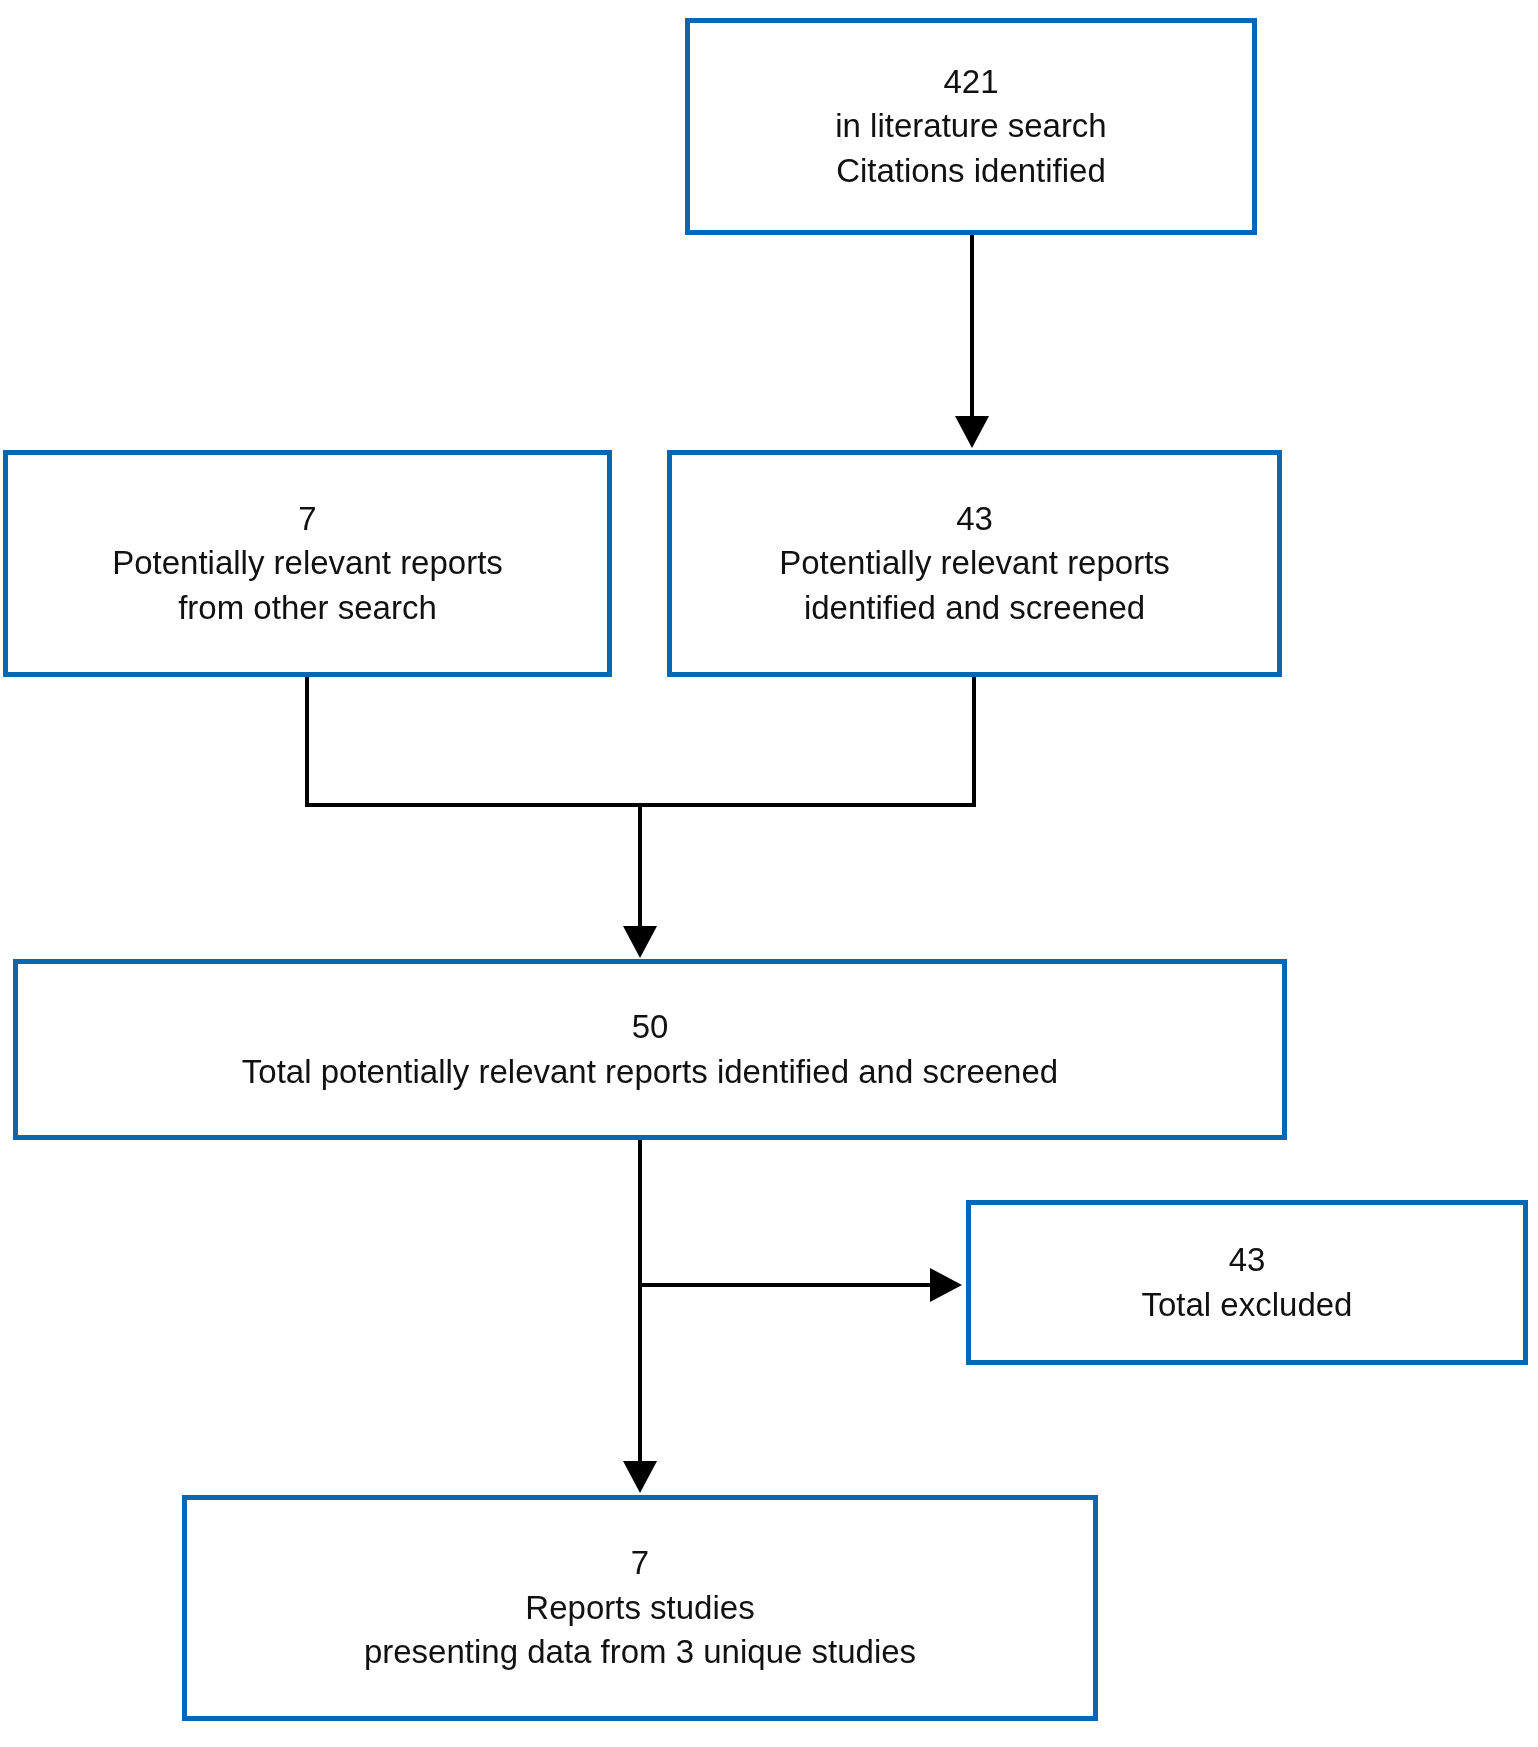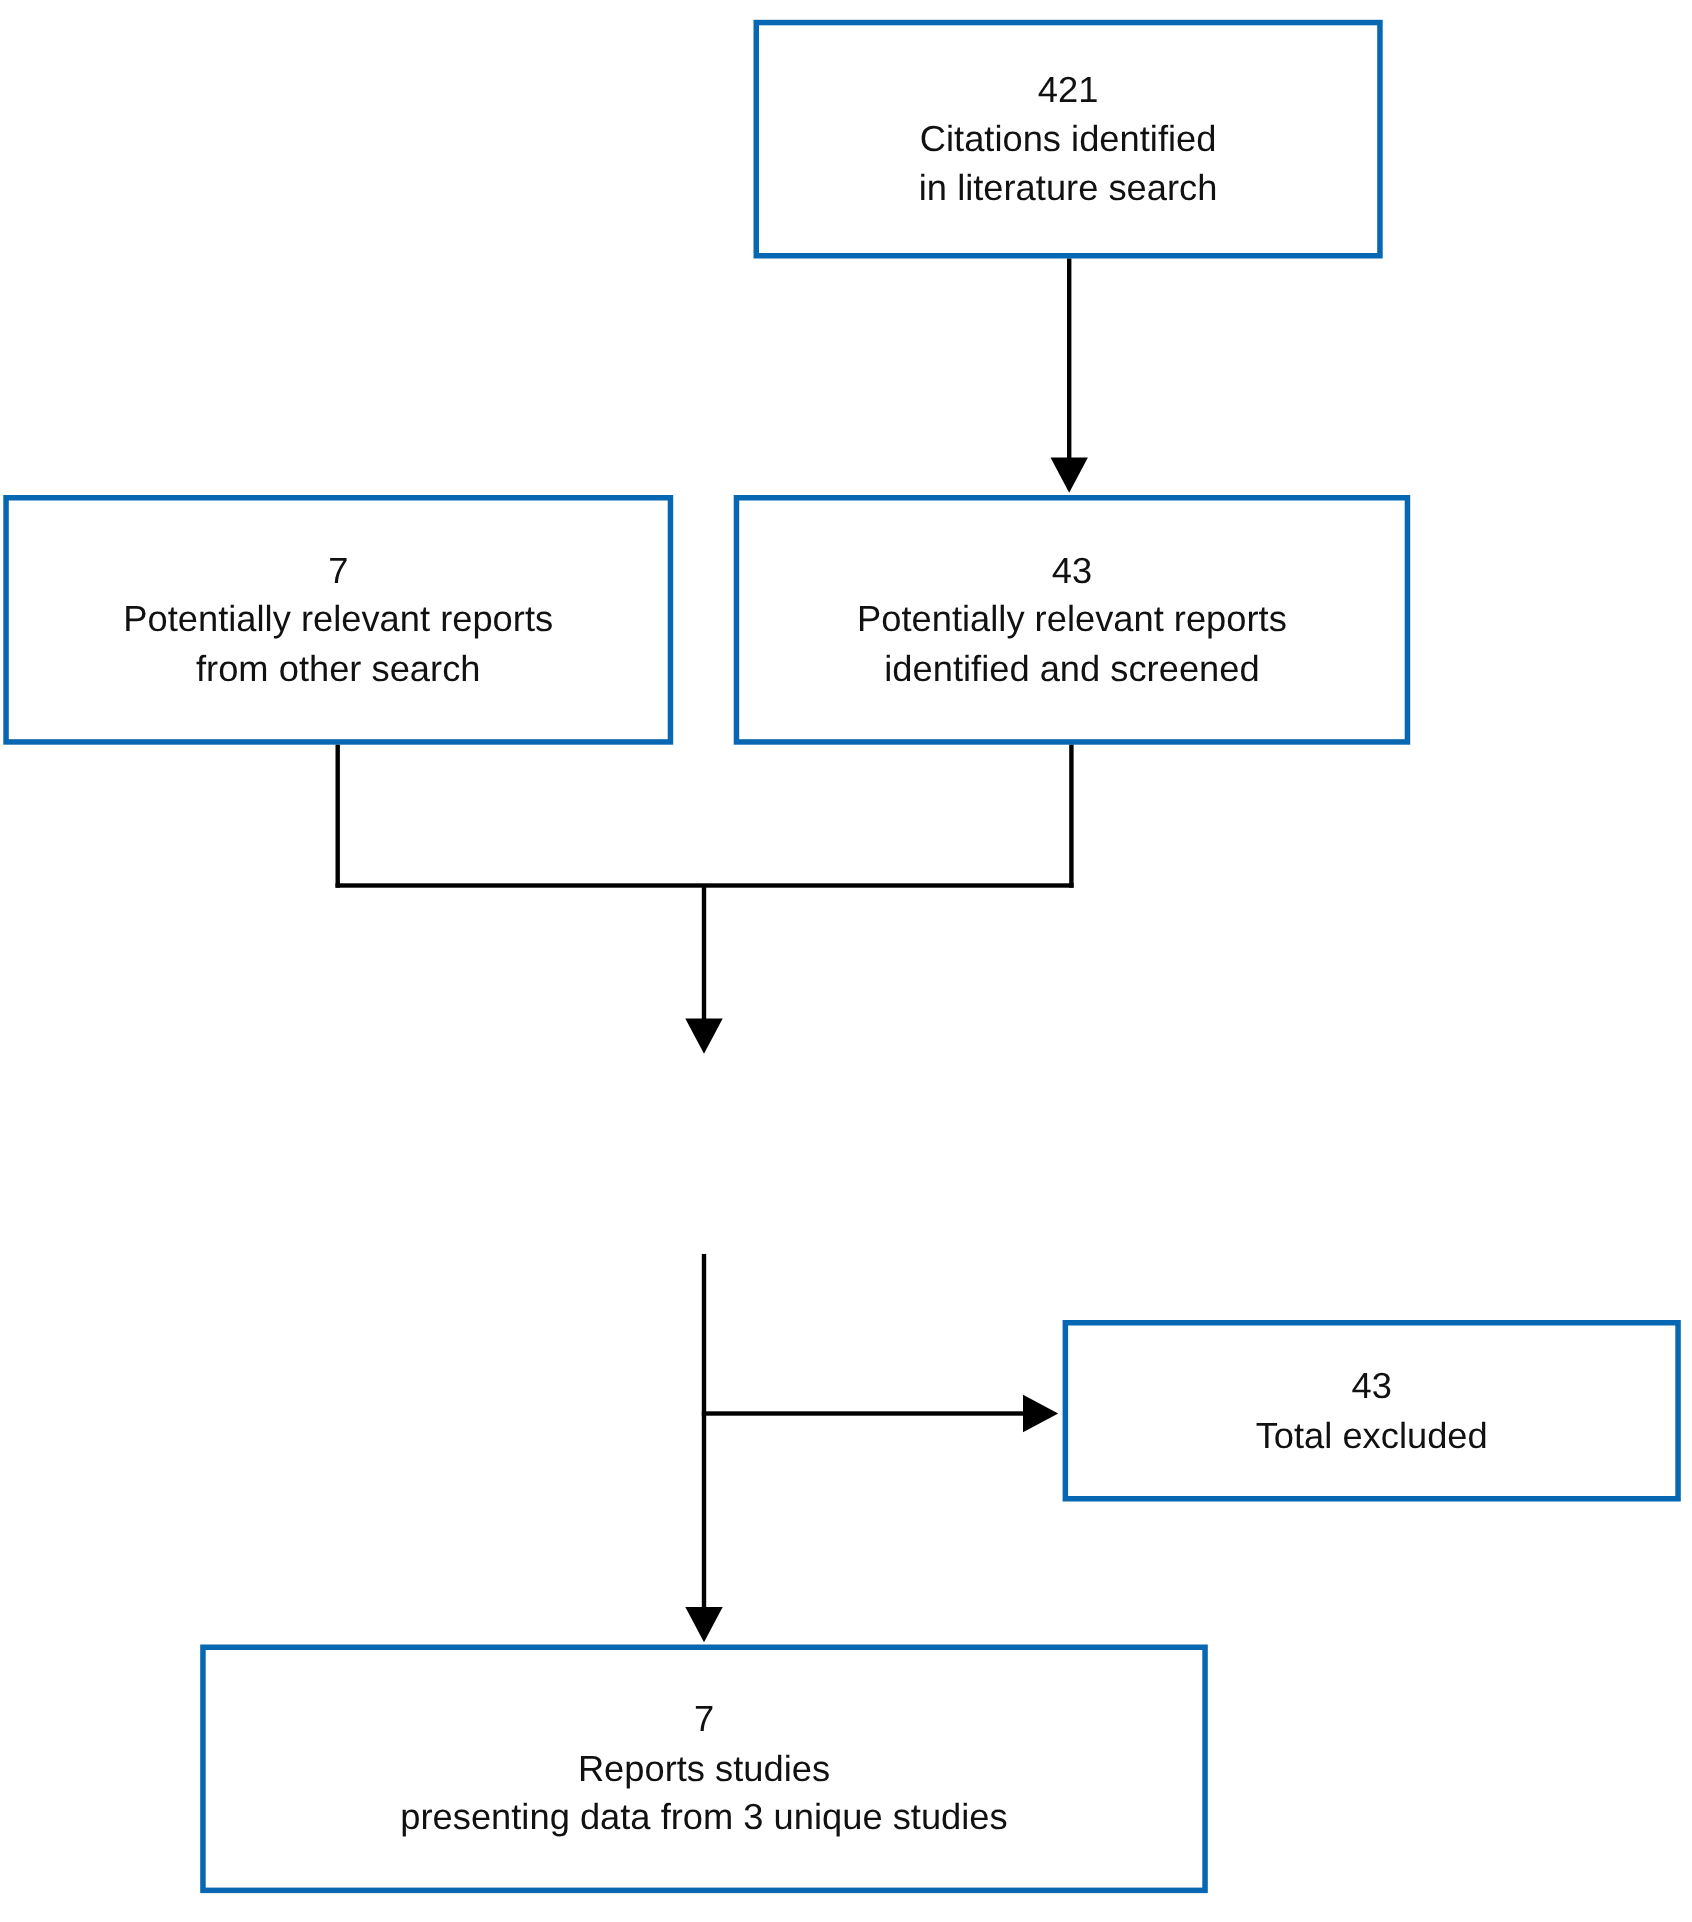--- a/index.html
+++ b/index.html
@@ -72,22 +72,22 @@
   #arrowhead-into-included { left: 623px; top: 1461px; }
   #arrowhead-into-excluded { left: 930px; top: 1268px; }
 </style>
 </head>
 <body>
 
 <div class="canvas">
 
   <div class="box" id="box-citations">
     <div class="num">421</div>
+    <div class="line">in literature search</div>
     <div class="line">Citations identified</div>
-    <div class="line">in literature search</div>
   </div>
 
   <div class="vline" id="line-citations-down"></div>
   <div class="arrow-down" id="arrowhead-into-screened"></div>
 
   <div class="box" id="box-other">
     <div class="num">7</div>
     <div class="line">Potentially relevant reports</div>
     <div class="line">from other search</div>
   </div>
@@ -97,20 +97,24 @@
     <div class="line">Potentially relevant reports</div>
     <div class="line">identified and screened</div>
   </div>
 
   <div class="vline" id="line-other-down"></div>
   <div class="vline" id="line-screened-down"></div>
   <div class="hline" id="line-merge-horizontal"></div>
   <div class="vline" id="line-merge-down"></div>
   <div class="arrow-down" id="arrowhead-into-total"></div>
 
+  <div class="box" id="box-total">
+    <div class="num">50</div>
+    <div class="line">Total potentially relevant reports identified and screened</div>
+  </div>
 
   <div class="vline" id="line-total-down"></div>
   <div class="hline" id="line-branch-excluded"></div>
   <div class="arrow-right" id="arrowhead-into-excluded"></div>
   <div class="arrow-down" id="arrowhead-into-included"></div>
 
   <div class="box" id="box-excluded">
     <div class="num">43</div>
     <div class="line">Total excluded</div>
   </div>

